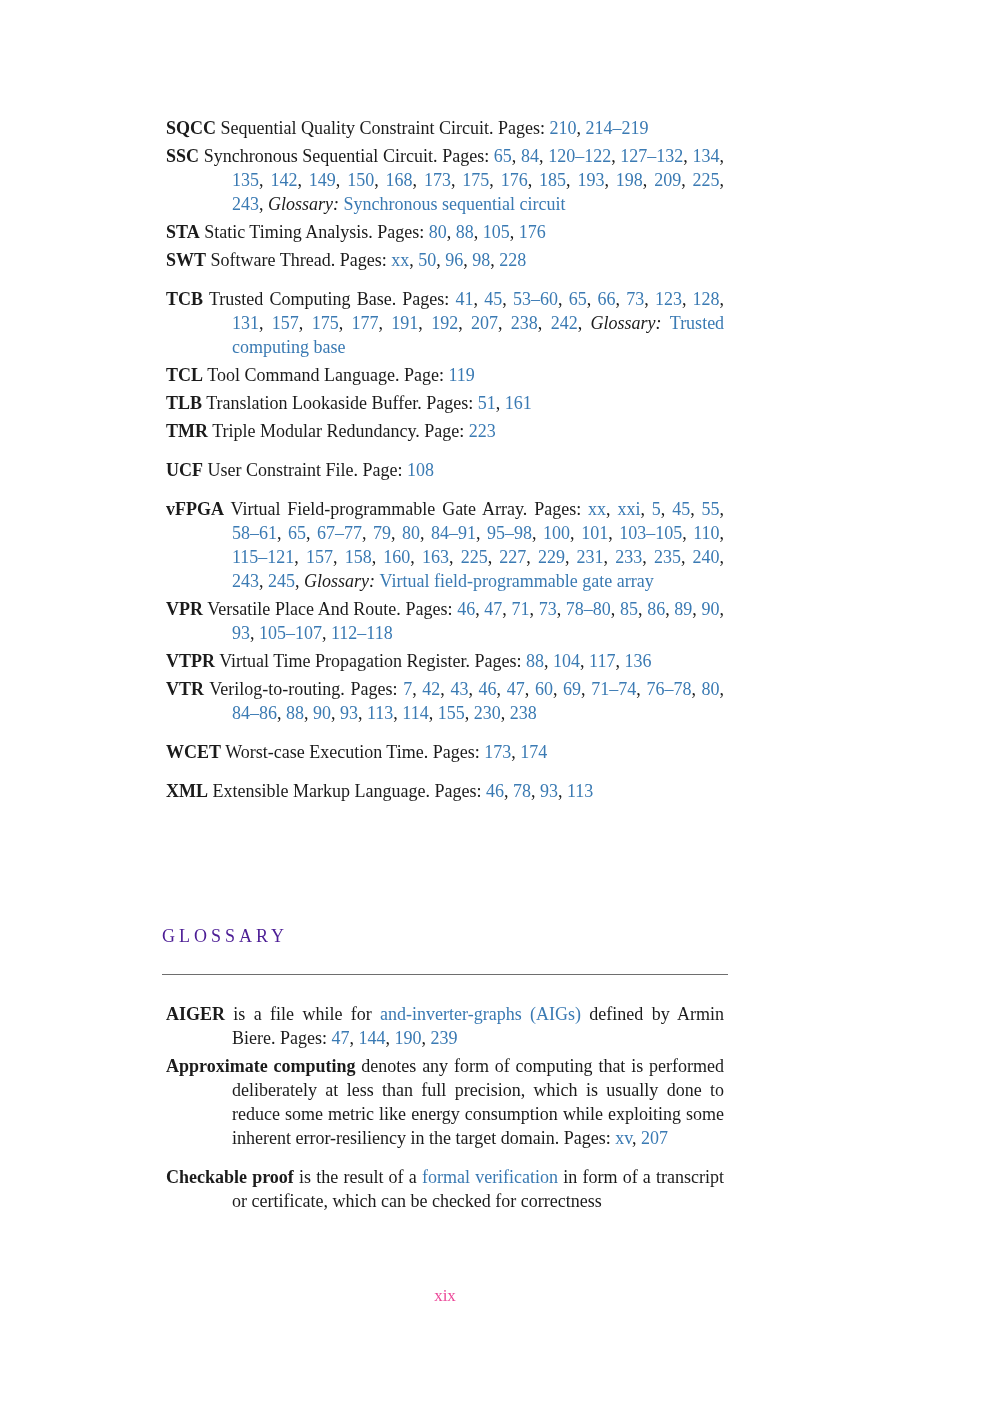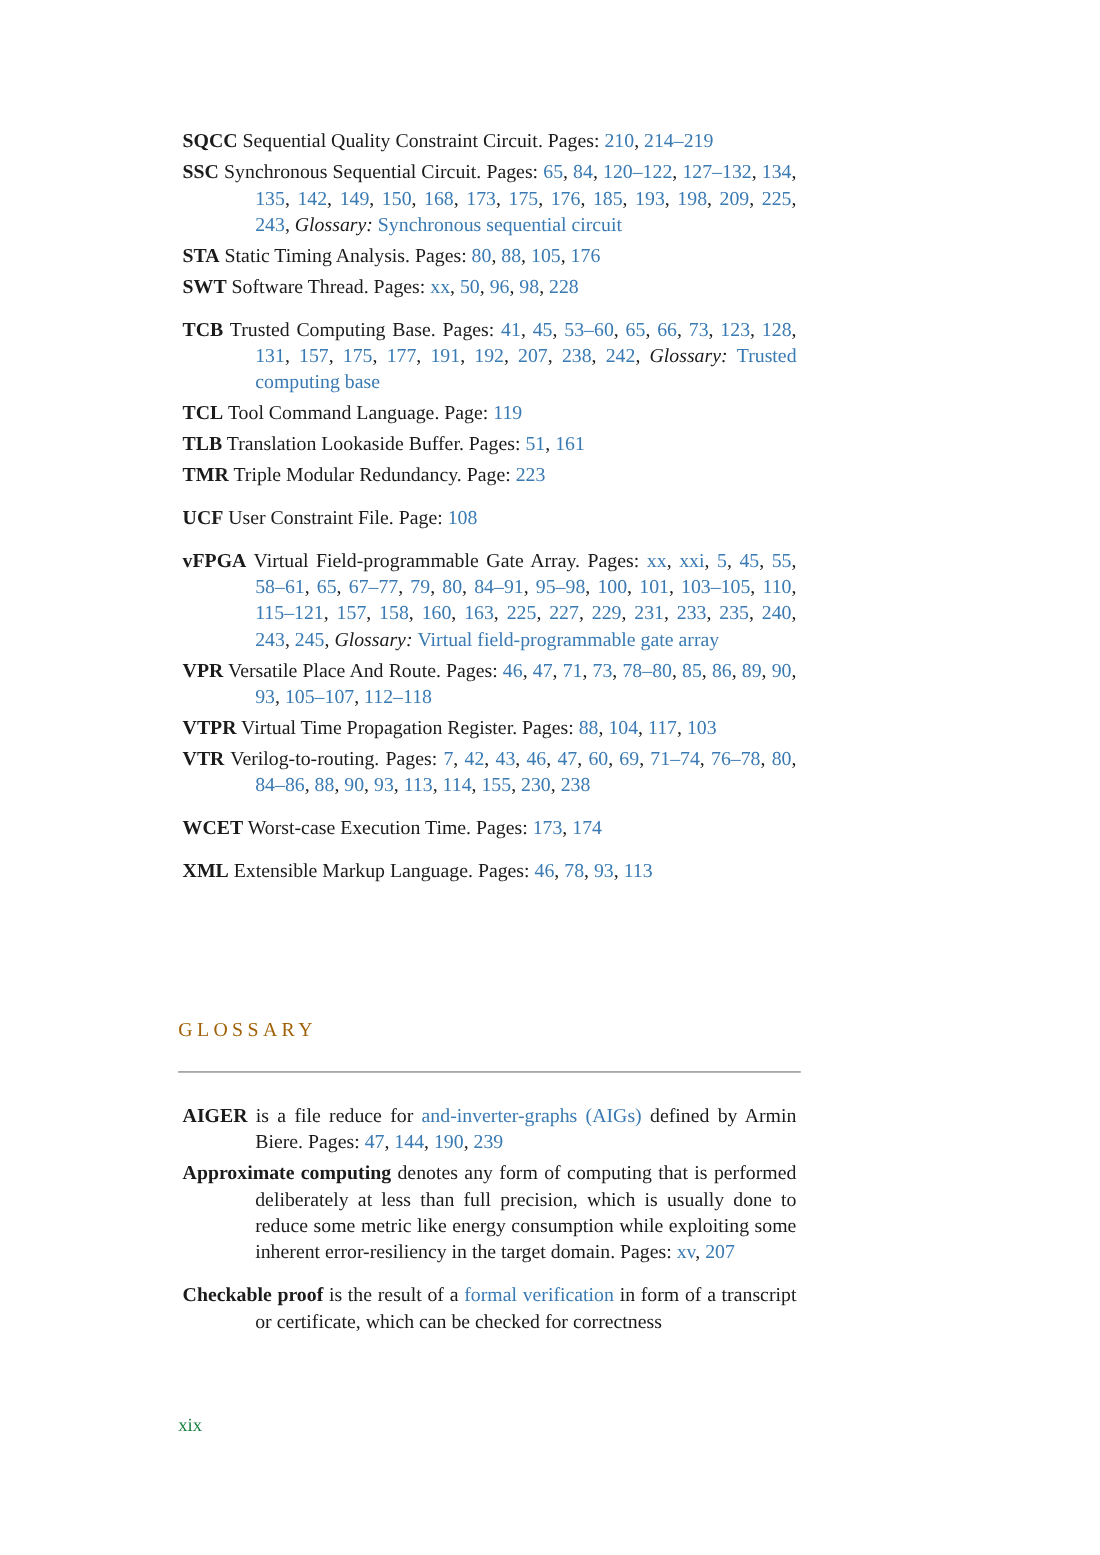--- a/index.html
+++ b/index.html
@@ -12,30 +12,30 @@
     position: relative;
     overflow: hidden;
   }
   .page { position: absolute; inset: 0; }
   .block { position: absolute; left: 162px; width: 566px; }
   #acronyms { top: 112px; }
   #glossary-heading {
     top: 926px;
     font-size: 18px; font-weight: 400;
     letter-spacing: 4px;
-    margin: 0; color: #a16207;
+    margin: 0; color: #4c1d95;
   }
   #heading-rule {
     top: 974px; height: 1px; width: 566px;
     background: #6e6e6e; border: 0; margin: 0; padding: 0;
   }
   #glossary-entries { top: 998px; }
   #page-number {
-    top: 1286px; text-align: left;
-    font-size: 17px; color: #15803d;
+    top: 1286px; text-align: center;
+    font-size: 17px; color: #ec4899;
   }
   .entry {
     margin: 4px;
     font-size: 18px;
     line-height: 24px;
     text-align: justify;
     padding-left: 66px;
     text-indent: -66px;
     color: #1b1b1b;
   }
@@ -61,38 +61,38 @@
         <p class="entry"><span class="term">TCL</span><span> Tool Command Language. Page: </span><span class="lnk">119</span></p>
         <p class="entry"><span class="term">TLB</span><span> Translation Lookaside Buffer. Pages: </span><span class="lnk">51</span>, <span class="lnk">161</span></p>
         <p class="entry"><span class="term">TMR</span><span> Triple Modular Redundancy. Page: </span><span class="lnk">223</span></p>
       </div>
       <div class="group">
         <p class="entry"><span class="term">UCF</span><span> User Constraint File. Page: </span><span class="lnk">108</span></p>
       </div>
       <div class="group">
         <p class="entry"><span class="term">vFPGA</span><span> Virtual Field-programmable Gate Array. Pages: </span><span class="lnk">xx</span>, <span class="lnk">xxi</span>, <span class="lnk">5</span>, <span class="lnk">45</span>, <span class="lnk">55</span>, <span class="lnk">58–61</span>, <span class="lnk">65</span>, <span class="lnk">67–77</span>, <span class="lnk">79</span>, <span class="lnk">80</span>, <span class="lnk">84–91</span>, <span class="lnk">95–98</span>, <span class="lnk">100</span>, <span class="lnk">101</span>, <span class="lnk">103–105</span>, <span class="lnk">110</span>, <span class="lnk">115–121</span>, <span class="lnk">157</span>, <span class="lnk">158</span>, <span class="lnk">160</span>, <span class="lnk">163</span>, <span class="lnk">225</span>, <span class="lnk">227</span>, <span class="lnk">229</span>, <span class="lnk">231</span>, <span class="lnk">233</span>, <span class="lnk">235</span>, <span class="lnk">240</span>, <span class="lnk">243</span>, <span class="lnk">245</span><span>, </span><span class="ital">Glossary: </span><span class="lnk">Virtual field-programmable gate array</span></p>
         <p class="entry"><span class="term">VPR</span><span> Versatile Place And Route. Pages: </span><span class="lnk">46</span>, <span class="lnk">47</span>, <span class="lnk">71</span>, <span class="lnk">73</span>, <span class="lnk">78–80</span>, <span class="lnk">85</span>, <span class="lnk">86</span>, <span class="lnk">89</span>, <span class="lnk">90</span>, <span class="lnk">93</span>, <span class="lnk">105–107</span>, <span class="lnk">112–118</span></p>
-        <p class="entry"><span class="term">VTPR</span><span> Virtual Time Propagation Register. Pages: </span><span class="lnk">88</span>, <span class="lnk">104</span>, <span class="lnk">117</span>, <span class="lnk">103</span></p>
+        <p class="entry"><span class="term">VTPR</span><span> Virtual Time Propagation Register. Pages: </span><span class="lnk">88</span>, <span class="lnk">104</span>, <span class="lnk">117</span>, <span class="lnk">136</span></p>
         <p class="entry"><span class="term">VTR</span><span> Verilog-to-routing. Pages: </span><span class="lnk">7</span>, <span class="lnk">42</span>, <span class="lnk">43</span>, <span class="lnk">46</span>, <span class="lnk">47</span>, <span class="lnk">60</span>, <span class="lnk">69</span>, <span class="lnk">71–74</span>, <span class="lnk">76–78</span>, <span class="lnk">80</span>, <span class="lnk">84–86</span>, <span class="lnk">88</span>, <span class="lnk">90</span>, <span class="lnk">93</span>, <span class="lnk">113</span>, <span class="lnk">114</span>, <span class="lnk">155</span>, <span class="lnk">230</span>, <span class="lnk">238</span></p>
       </div>
       <div class="group">
         <p class="entry"><span class="term">WCET</span><span> Worst-case Execution Time. Pages: </span><span class="lnk">173</span>, <span class="lnk">174</span></p>
       </div>
       <div class="group">
         <p class="entry"><span class="term">XML</span><span> Extensible Markup Language. Pages: </span><span class="lnk">46</span>, <span class="lnk">78</span>, <span class="lnk">93</span>, <span class="lnk">113</span></p>
       </div>
     </section>
 
   <h1 id="glossary-heading" class="block">GLOSSARY</h1>
 
   <hr id="heading-rule" class="block">
 
   <section id="glossary-entries" class="block">
       <div class="group">
-        <p class="entry"><span class="term">AIGER</span><span> is a file reduce for </span><span class="lnk">and-inverter-graphs (AIGs)</span><span> defined by Armin Biere. Pages: </span><span class="lnk">47</span>, <span class="lnk">144</span>, <span class="lnk">190</span>, <span class="lnk">239</span></p>
+        <p class="entry"><span class="term">AIGER</span><span> is a file while for </span><span class="lnk">and-inverter-graphs (AIGs)</span><span> defined by Armin Biere. Pages: </span><span class="lnk">47</span>, <span class="lnk">144</span>, <span class="lnk">190</span>, <span class="lnk">239</span></p>
         <p class="entry"><span class="term">Approximate computing</span><span> denotes any form of computing that is performed deliberately at less than full precision, which is usually done to reduce some metric like energy consumption while exploiting some inherent error-resiliency in the target domain. Pages: </span><span class="lnk">xv</span>, <span class="lnk">207</span></p>
       </div>
       <div class="group">
         <p class="entry"><span class="term">Checkable proof</span><span> is the result of a </span><span class="lnk">formal verification</span><span> in form of a transcript or certificate, which can be checked for correctness</span></p>
       </div>
     </section>
 
   <div id="page-number" class="block">xix</div>
 
 </div>

